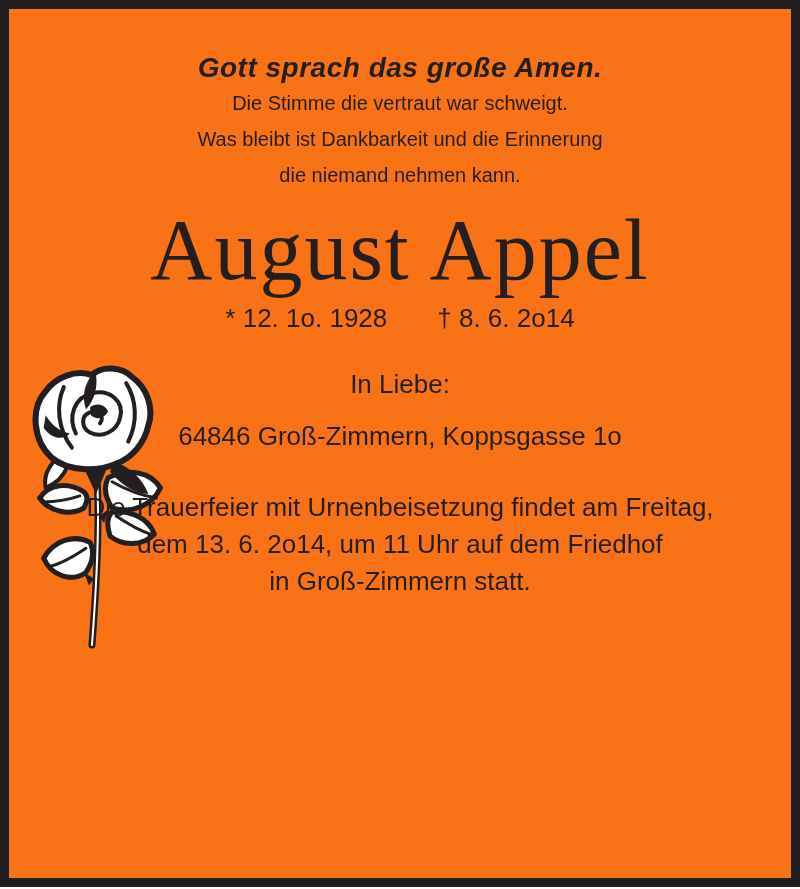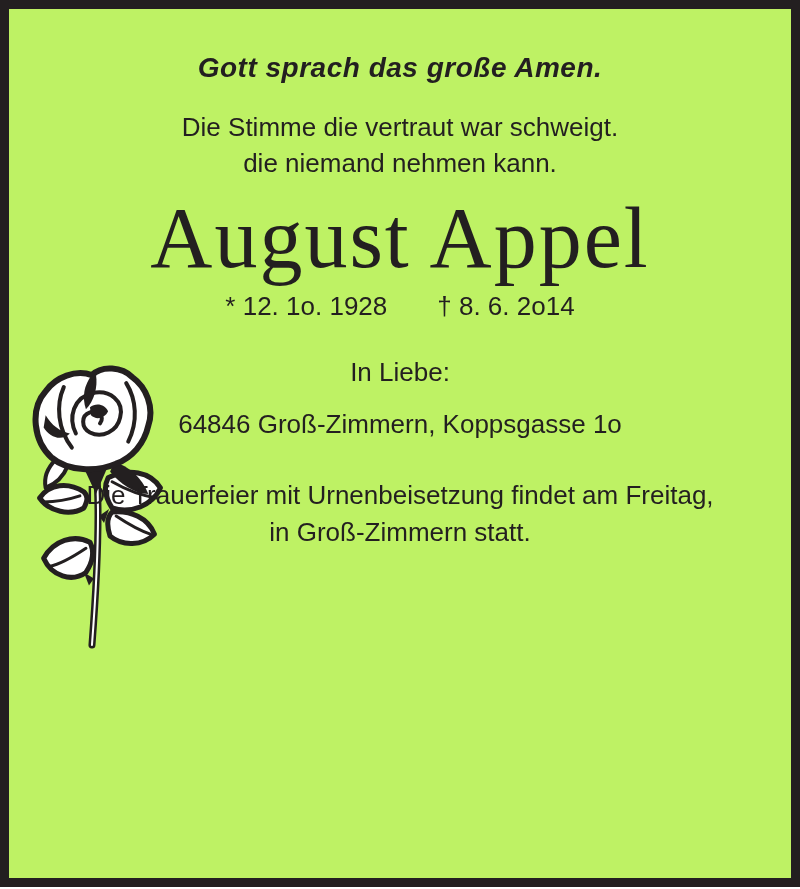--- a/index.html
+++ b/index.html
@@ -6,39 +6,38 @@
   body {
     width: 800px; height: 889px;
     background: #ffffff;
     font-family: "Liberation Sans", sans-serif;
     overflow: hidden;
   }
   .frame {
     position: relative;
     width: 782px; height: 869px;
     border: 9px solid #231f20;
-    background: #bef264;
+    background: #f97316;
     color: #231f20;
   }
   .content {
     position: absolute;
     inset: 0;
     text-align: center;
   }
   .epigraph {
     margin-top: 42px;
     font-size: 28px;
     line-height: 34px;
     font-weight: bold;
     font-style: italic;
     letter-spacing: 0.5px;
   }
   .poem {
-    margin-top: 24px;
-    font-size: 26px;
+    font-size: 20px;
     line-height: 36px;
   }
   .deceased-name {
     margin-top: 14px;
     font-family: "Liberation Serif", serif;
     font-size: 86px;
     line-height: 86px;
     letter-spacing: 2px;
     font-weight: normal;
   }
@@ -113,33 +112,35 @@
     <path d="M20 50 C 26 60 34 66 44 68 C 36 76 24 72 18 62 Z" fill="#231f20" stroke="none"></path>
     <path d="M50 68 C 42 52 48 32 66 28 C 84 24 98 36 94 52 C 91 66 76 73 64 67 C 55 62 55 50 64 47 C 72 44 79 51 74 58" stroke-width="4"></path>
     <path d="M64 42 C 70 37 79 39 82 46 C 79 53 70 55 65 50 Z" fill="#231f20" stroke="none"></path>
   </svg>
 
   <div class="content">
     <div class="epigraph">Gott sprach das große Amen.</div>
 
     <div class="poem">
       <div>Die Stimme die vertraut war schweigt.</div>
+      <div>Was bleibt ist Dankbarkeit und die Erinnerung</div>
       <div>die niemand nehmen kann.</div>
     </div>
 
     <div class="deceased-name">August Appel</div>
 
     <div class="dates">
       <span>* 12. 1o. 1928</span>
       <span>† 8. 6. 2o14</span>
     </div>
 
     <div class="mourners-intro">In Liebe:</div>
 
 
     <div class="address">64846 Groß-Zimmern, Koppsgasse 1o</div>
 
     <div class="funeral">
       <div>Die Trauerfeier mit Urnenbeisetzung findet am Freitag,</div>
+      <div>dem 13. 6. 2o14, um 11 Uhr auf dem Friedhof</div>
       <div>in Groß-Zimmern statt.</div>
     </div>
   </div>
 </div>
 
 </body></html>

